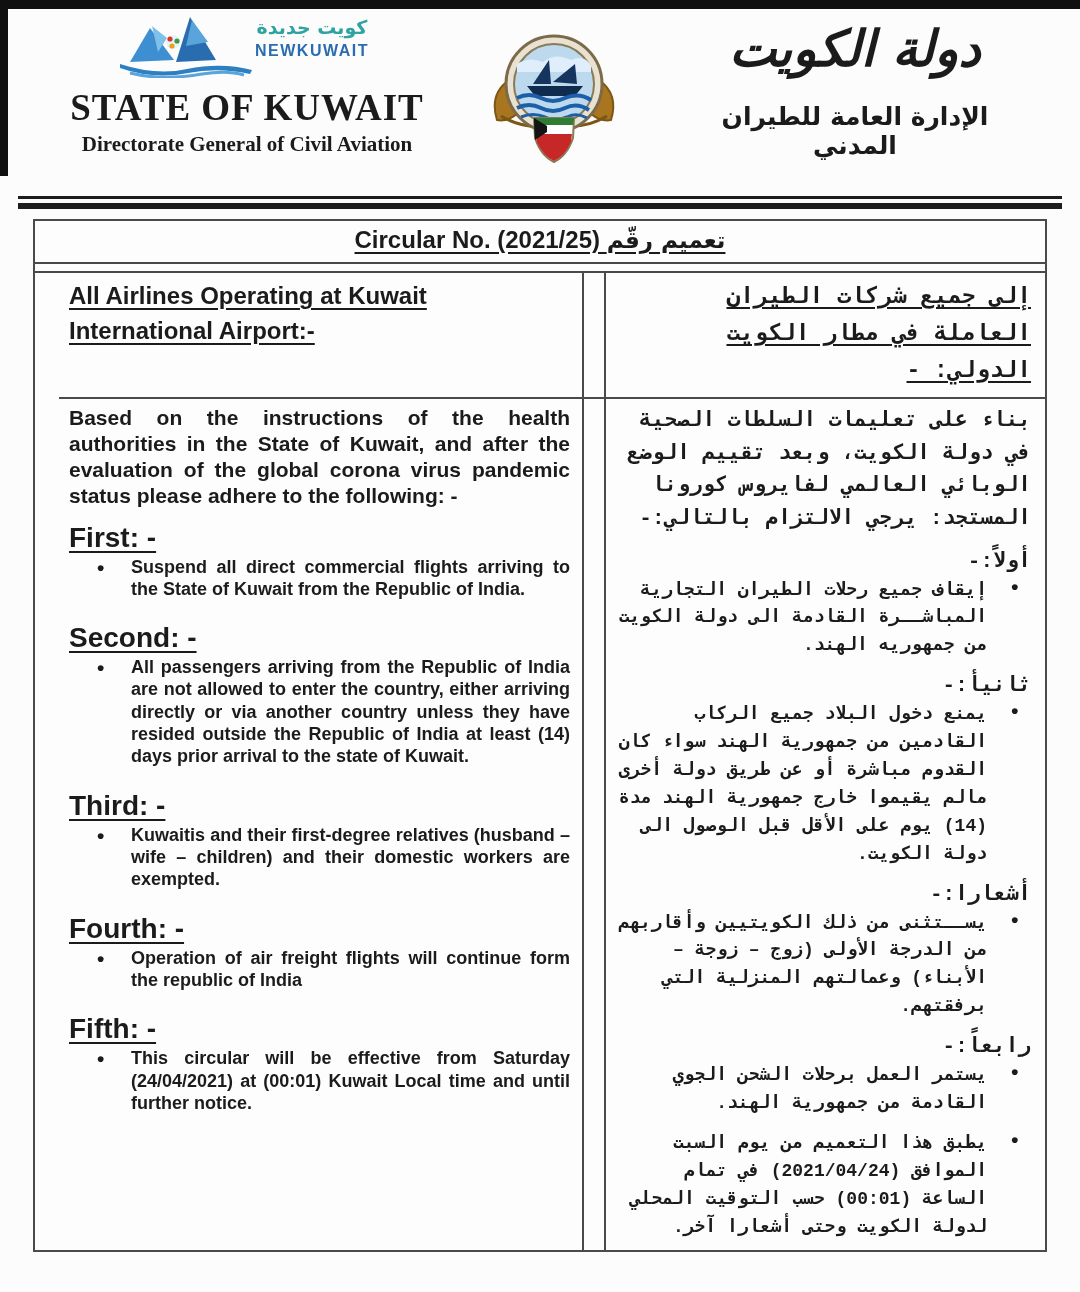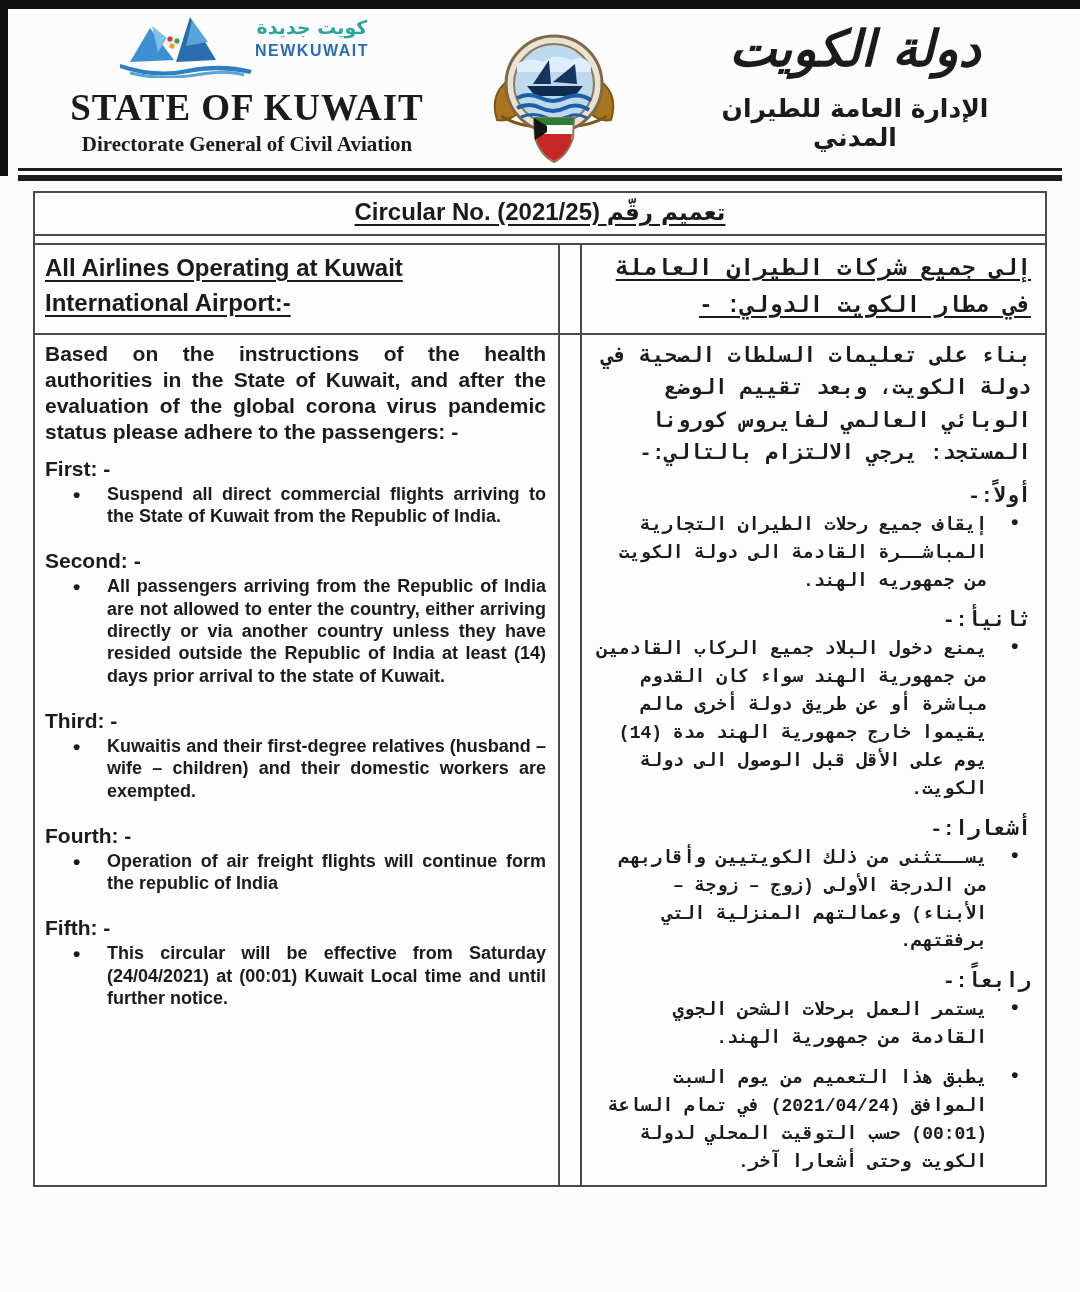--- a/index.html
+++ b/index.html
@@ -5,58 +5,58 @@
   * { margin:0; padding:0; box-sizing:border-box; }
   body { background:#e8e8e8; font-family:"Liberation Sans", sans-serif; }
   .page {
     position:relative; width:1080px; min-height:1292px; margin:0 auto;
     background:#fcfcfc; color:#1b1b1b; overflow:hidden;
   }
   .top-bar { position:absolute; top:0; left:0; width:100%; height:9px; background:#101010; }
   .left-bar { position:absolute; top:0; left:0; width:8px; height:176px; background:#101010; }
 
   
-  header { position:relative; height:168px; }
+  header { position:relative; height:196px; }
   .head-left { position:absolute; left:52px; top:12px; width:390px; text-align:center; }
   .state-title { font-family:"Liberation Serif", serif; font-size:37px; font-weight:600; letter-spacing:1px; margin-top:4px; white-space:nowrap; }
   .directorate { font-family:"Liberation Serif", serif; font-size:21px; font-weight:700; margin-top:3px; white-space:nowrap; }
   .emblem-wrap { position:absolute; left:487px; top:22px; }
   .head-right { position:absolute; right:60px; top:20px; width:330px; text-align:center; }
   .ar { font-family:"DejaVu Sans", sans-serif; }
   .ar-state { font-family:"DejaVu Sans", sans-serif; font-size:50px; font-weight:700; font-style:italic; }
-  .ar-directorate { font-family:"DejaVu Sans", sans-serif; font-size:25px; font-weight:700; margin-top:16px; }
+  .ar-directorate { font-family:"DejaVu Sans", sans-serif; font-size:25px; font-weight:700; margin-top:24px; }
 
   .rule-thin  { margin:0 18px; border-top:3px solid #1d1d1d; }
   .rule-thick { margin:4px 18px 0; border-top:6px solid #1d1d1d; }
 
   .date-line { margin:12px 0 0 22px; font-size:25px; font-weight:700; }
   .date-line .ar { font-size:24px; }
 
   
   .main-table { margin:10px 33px 0; border:2px solid #4a4a4a; background:#fdfdfd; }
   .circular-row { text-align:center; padding:5px 0 8px; font-size:24px; font-weight:700; border-bottom:2px solid #4a4a4a; }
   .circular-row .u { text-decoration:underline; text-underline-offset:4px; }
   .circular-row .ar { font-size:23px; }
   .spacer-row { height:9px; border-bottom:2px solid #4a4a4a; }
 
-  .cols { display:flex; align-items:stretch; }
+  .cols { display:flex; align-items:stretch;margin-left:24px; }
   .col-en { width:523px; padding:6px 12px 8px 10px; }
   .col-gap { width:24px; border-left:2px solid #4a4a4a; border-right:2px solid #4a4a4a; }
   .col-ar { flex:1; padding:6px 14px 8px 10px; direction:rtl; font-family:Liberation Mono, monospace; }
   .heading-row .col-en, .heading-row .col-gap, .heading-row .col-ar { border-bottom:2px solid #4a4a4a; }
 
   .heading { font-size:24px; font-weight:700; line-height:1.45; text-decoration:underline; text-underline-offset:4px; }
   .col-ar .heading { font-size:23px; line-height:1.6; }
 
   .body-row { min-height:716px; }
   .intro { font-size:21px; font-weight:700; line-height:1.24; text-align:justify; margin-bottom:10px; }
   .col-ar .intro { font-size:21px; line-height:1.55; text-align:right; margin-bottom:4px; }
 
   .section { margin-top:12px; }
-  .sec-title { font-size:21px; font-weight:700; text-underline-offset:4px; margin-bottom:2px; }
+  .sec-title { font-size:28px; font-weight:700; text-decoration:underline; text-underline-offset:4px; margin-bottom:2px; }
   .col-ar .sec-title { text-decoration:none; font-size:21px; margin-bottom:4px; }
   .bullet-line { display:flex; margin-left:28px; }
   .col-ar .bullet-line { margin-left:0; margin-right:10px; }
   .bullet-glyph { width:34px; flex:none; font-size:21px; font-weight:700; }
   .bullet-text { font-size:18px; font-weight:700; line-height:1.24; text-align:justify; }
   .col-ar .bullet-text { line-height:1.55; text-align:right; }
   .col-en .section + .section { margin-top:22px; }
 </style>
 </head>
 <body>
@@ -127,21 +127,21 @@
         <span class="heading">All Airlines Operating at Kuwait International Airport:-</span>
       </div>
       <div class="col-gap"></div>
       <div class="col-ar">
         <span class="heading">إلى جميع شركات الطيران العاملة في مطار الكويت الدولي: -</span>
       </div>
     </div>
 
     <div class="cols body-row">
       <div class="col-en">
-        <p class="intro">Based on the instructions of the health authorities in the State of Kuwait, and after the evaluation of the global corona virus pandemic status please adhere to the passengers: -</p>
+        <p class="intro">Based on the instructions of the health authorities in the State of Kuwait, and after the evaluation of the global corona virus pandemic status please adhere to the following: -</p>
 
         <div class="section">
           <div class="sec-title">First: -</div>
           <div class="bullet-line">
               <span class="bullet-glyph">•</span>
               <div class="bullet-text">Suspend all direct commercial flights arriving to the State of Kuwait from the Republic of India.</div>
             </div>
         </div>
         <div class="section">
           <div class="sec-title">Second: -</div>

